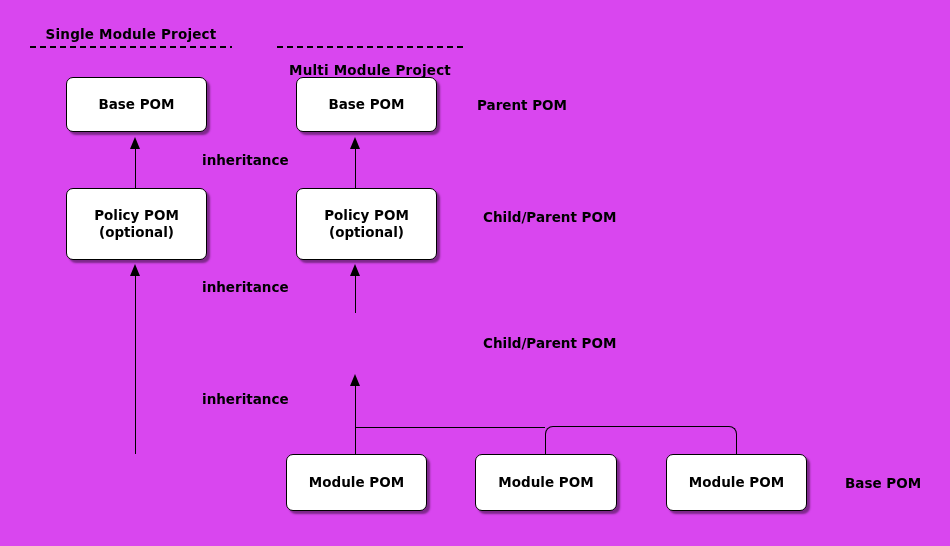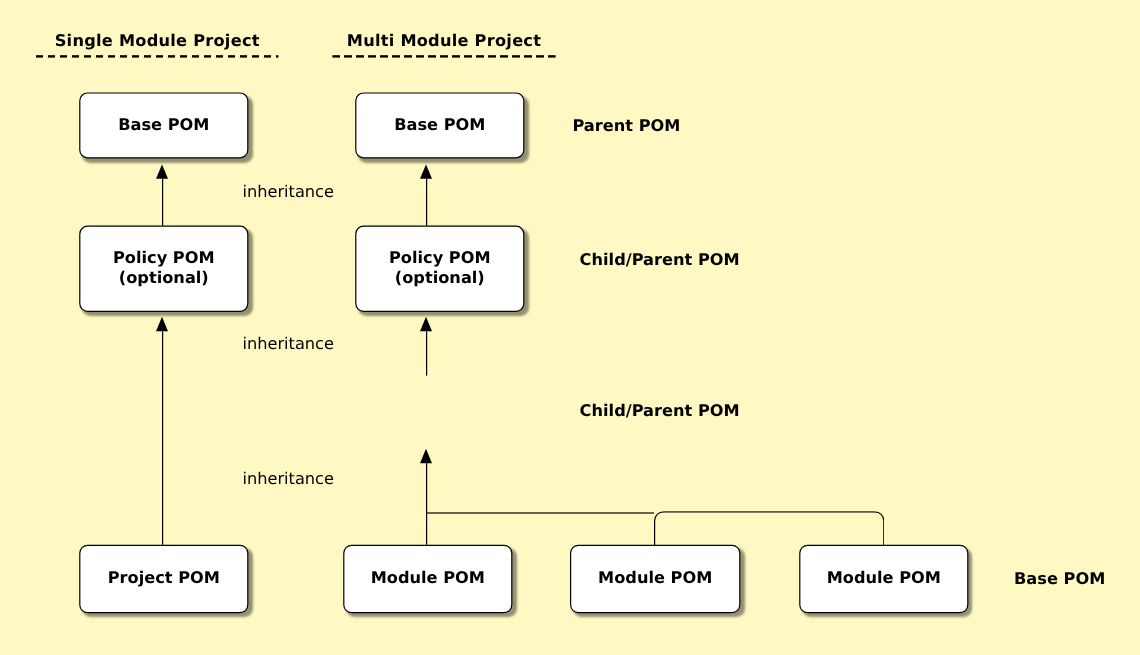--- a/index.html
+++ b/index.html
@@ -1,27 +1,27 @@
 <!DOCTYPE html>
 <html><head>
 <meta charset="utf-8">
 <style>
   html,body{margin:0;padding:0;background:#fff;}
   .stage{
-    position:relative;width:950px;height:546px;background:#fef9c3;
+    position:relative;width:950px;height:546px;background:#d946ef;
     font-family:"DejaVu Sans","Liberation Sans",sans-serif;
     color:#000;overflow:hidden;
   }
   
   .col-header{
     position:absolute;top:26px;height:17px;text-align:center;
     font-size:13.5px;font-weight:bold;letter-spacing:.2px;white-space:nowrap;
   }
   .ch-single{left:30px;width:202px;}
-  .ch-multi{left:277px;width:186px;}
+  .ch-multi{left:277px;width:186px;margin-top:36px;}
   .dash{
     position:absolute;top:46px;height:2px;
     background:repeating-linear-gradient(90deg,#000 0 6px,transparent 6px 10px);
   }
   .d-single{left:30px;width:202px;}
   .d-multi{left:277px;width:186px;}
   
   .box{
     position:absolute;box-sizing:border-box;background:#fff;
     border:1.5px solid #000;border-radius:7px;
@@ -55,21 +55,21 @@
   .ah-m2{left:350px;top:264px;}
   .vl-m3{left:354.5px;top:386px;height:68px;}
   .ah-m3{left:350px;top:374px;}
   .hline{position:absolute;left:355px;top:426.5px;width:190px;height:1.5px;background:#000;}
   .bracket{
     position:absolute;left:545px;top:426px;width:192px;height:29px;box-sizing:border-box;
     border-top:1.5px solid #000;border-left:1.5px solid #000;border-right:1.5px solid #000;
     border-radius:8px 8px 0 0;
   }
   
-  .edge-label{position:absolute;font-size:13.5px;font-weight:normal;white-space:nowrap;}
+  .edge-label{position:absolute;font-size:13.5px;font-weight:bold;white-space:nowrap;}
   .inh-1{left:202px;top:152px;}
   .inh-2{left:202px;top:279px;}
   .inh-3{left:202px;top:391px;}
   .side-label{position:absolute;font-size:13.5px;font-weight:bold;white-space:nowrap;}
   .sl-parent{left:477px;top:97px;text-align:center;}
   .sl-cp1{left:483px;top:209px;}
   .sl-cp2{left:483px;top:335px;}
   .sl-child{left:845px;top:475px;}
 </style>
 </head>
@@ -81,23 +81,20 @@
   <div class="col-header ch-multi">Multi Module Project</div>
   <div class="dash d-single"></div>
   <div class="dash d-multi"></div>
 
   <div class="box b-l-base">
     <span>Base POM</span>
   </div>
   <div class="box b-l-policy">
     <span>Policy POM</span>
     <span>(optional)</span>
-  </div>
-  <div class="box b-l-project">
-    <span>Project POM</span>
   </div>
 
   <div class="box b-m-base">
     <span>Base POM</span>
   </div>
   <div class="box b-m-policy">
     <span>Policy POM</span>
     <span>(optional)</span>
   </div>
   <div class="box b-module1">

